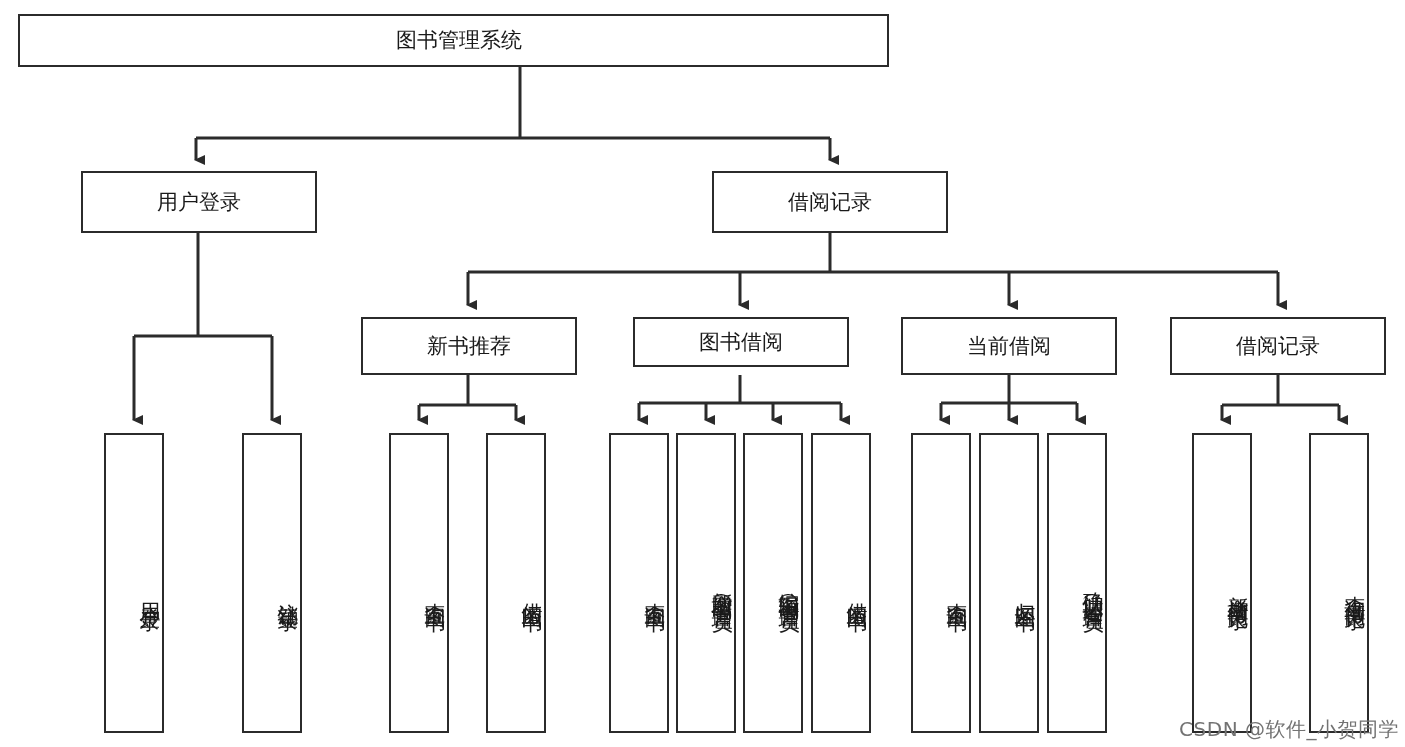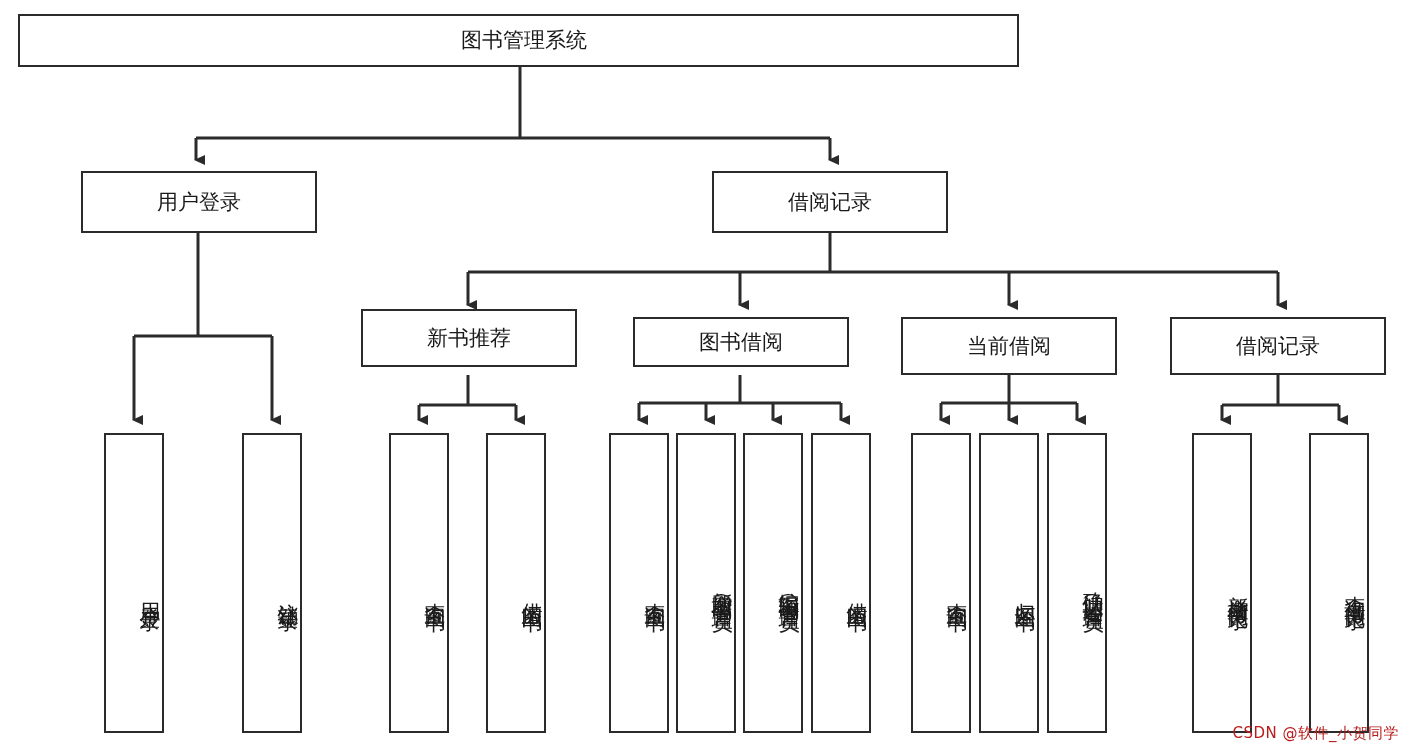--- a/index.html
+++ b/index.html
@@ -22,21 +22,21 @@
     writing-mode:vertical-rl;
     text-orientation:upright;
     align-items:flex-start;
     justify-content:center;
     padding-top:18px;
     letter-spacing:3px;
   }
   .node.leaf.tall{padding-top:10px;}
   .watermark{
     position:absolute;right:6px;bottom:4px;
-    font-size:15px;color:#b91c1c;white-space:nowrap;
+    font-size:20px;color:#737373;white-space:nowrap;
     letter-spacing:.5px;
   }
 </style>
 </head>
 <body>
 
 <div id="stage">
 
   <svg id="wires" viewBox="0 0 1405 747" xmlns="http://www.w3.org/2000/svg">
     <defs>
@@ -81,26 +81,26 @@
       <path d="M1009,403 L1009,420" marker-end="url(#arrow)"></path>
       <path d="M1077,403 L1077,420" marker-end="url(#arrow)"></path>
 
       <path d="M1278,375 L1278,405"></path>
       <path d="M1222,405 L1339,405"></path>
       <path d="M1222,405 L1222,420" marker-end="url(#arrow)"></path>
       <path d="M1339,405 L1339,420" marker-end="url(#arrow)"></path>
     </g>
   </svg>
 
-  <div class="node h" style="left:18px;top:14px;width:1001px;height:53px;padding-left:11px;">图书管理系统</div>
+  <div class="node h" style="left:18px;top:14px;width:871px;height:53px;padding-left:11px;">图书管理系统</div>
 
   <div class="node h" style="left:81px;top:171px;width:236px;height:62px;">用户登录</div>
   <div class="node h" style="left:712px;top:171px;width:236px;height:62px;">借阅记录</div>
 
-  <div class="node h" style="left:361px;top:309px;width:216px;height:58px;">新书推荐</div>
+  <div class="node h" style="left:361px;top:317px;width:216px;height:58px;">新书推荐</div>
   <div class="node h" style="left:633px;top:317px;width:216px;height:50px;">图书借阅</div>
   <div class="node h" style="left:901px;top:317px;width:216px;height:58px;">当前借阅</div>
   <div class="node h" style="left:1170px;top:317px;width:216px;height:58px;">借阅记录</div>
 
   <div class="node leaf" style="left:104px;top:433px;width:60px;height:300px;">用户登录</div>
   <div class="node leaf" style="left:242px;top:433px;width:60px;height:300px;">注销登录</div>
 
   <div class="node leaf" style="left:389px;top:433px;width:60px;height:300px;">查询图书</div>
   <div class="node leaf" style="left:486px;top:433px;width:60px;height:300px;">借阅图书</div>
 

